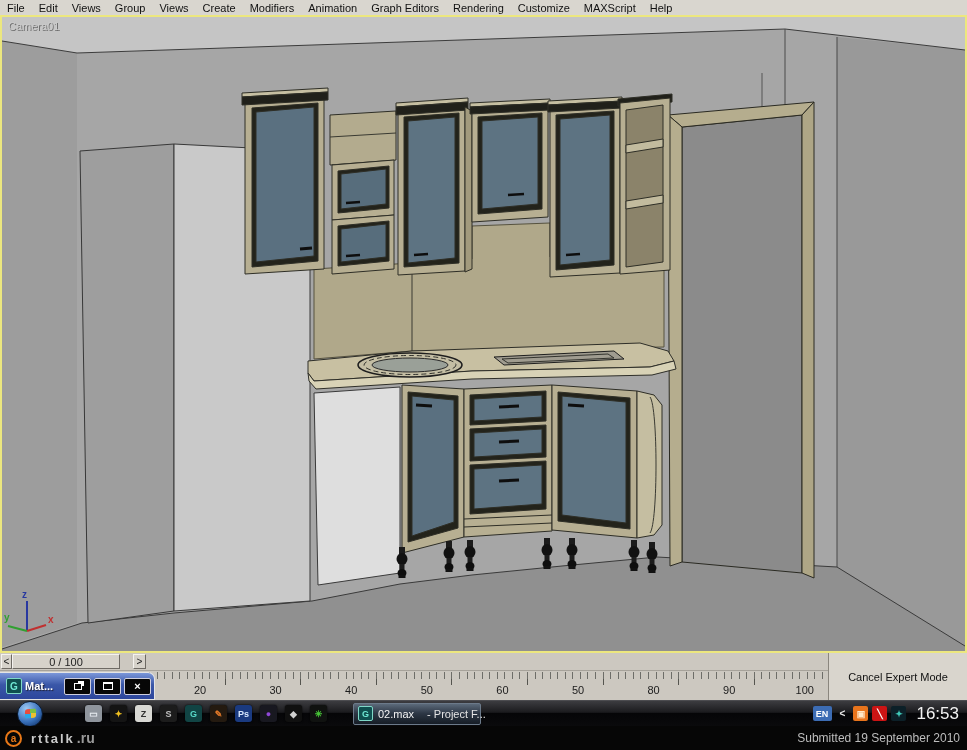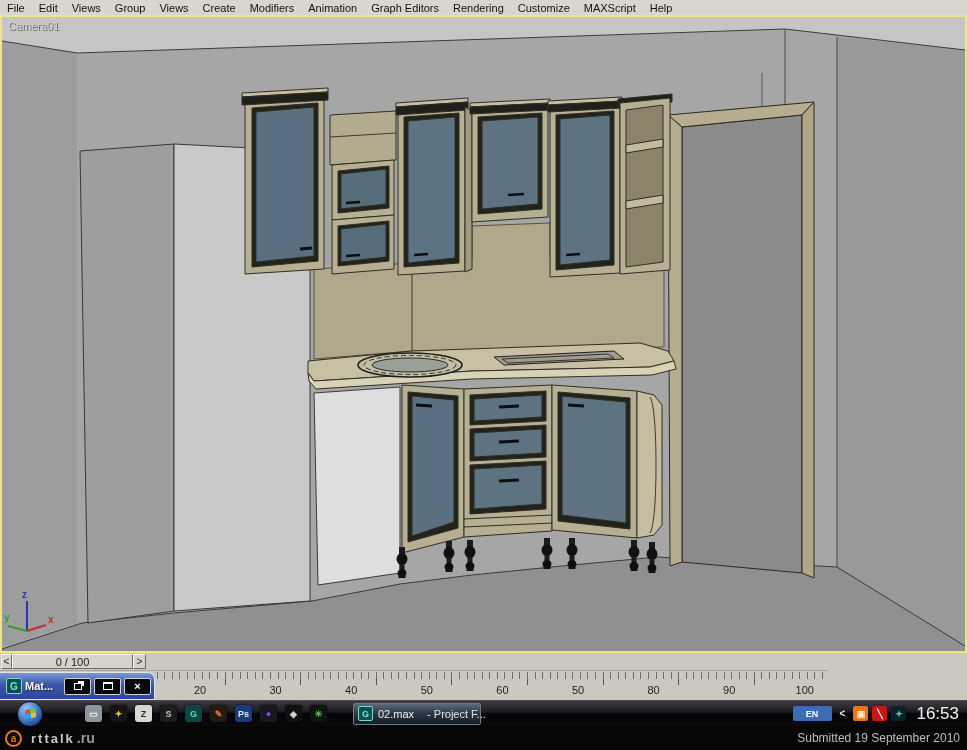--- a/index.html
+++ b/index.html
@@ -14,21 +14,21 @@
             border:2px solid #ece77e;background:#a6a6a6;}
   .vp-label{position:absolute;left:6px;top:3px;font-size:11px;color:#cbcbcb;text-shadow:1px 1px 0 #6e6e6e;z-index:5;}
   .scene{position:absolute;left:0;top:0;}
   
   .timerow{position:absolute;left:0;top:653px;width:967px;height:47px;background:#ccc8c0;}
   .sliderrow{position:absolute;left:0;top:0;width:828px;height:18px;border-bottom:1px solid #a6a29a;box-sizing:border-box;}
   .btn3d{position:absolute;top:1px;height:15px;background:#d6d2ca;border:1px solid;
          border-color:#f5f3ef #6e6a64 #6e6a64 #f5f3ef;font-size:10px;color:#222;
          display:flex;align-items:center;justify-content:center;box-sizing:border-box;}
   .tprev{left:1px;width:11px;}
-  .tthumb{left:12px;width:121px;font-size:11px;}
+  .tthumb{left:12px;width:108px;font-size:11px;}
   .tnext{left:133px;width:13px;}
   .ruler{position:absolute;left:0;top:18px;width:828px;height:29px;}
   .ticks-minor{position:absolute;left:149px;top:1px;width:678px;height:7px;
      background:repeating-linear-gradient(90deg,#6d6d68 0 1px,rgba(0,0,0,0) 1px 7.56px);}
   .ticks-major{position:absolute;left:149px;top:1px;width:679px;height:13px;
      background:repeating-linear-gradient(90deg,#55554f 0 1px,rgba(0,0,0,0) 1px 75.6px);}
   .ruler-num{position:absolute;top:13px;transform:translateX(-50%);font-size:11px;color:#1c1c1c;}
   .cancel-panel{position:absolute;right:0;top:0;width:139px;height:47px;background:#d9d5cd;
      border-left:1px solid #8a867e;display:flex;align-items:center;justify-content:center;
      font-size:11px;color:#111;box-sizing:border-box;}
@@ -58,21 +58,21 @@
   .ql-icon{width:17px;height:17px;border-radius:3px;font-size:9px;font-weight:bold;
      display:flex;align-items:center;justify-content:center;box-shadow:0 0 2px #000;}
   .taskbtn{margin-left:26px;width:128px;height:22px;border-radius:2px;cursor:default;
      background:linear-gradient(#5c6a7a,#2c3644 48%,#161d26);border:1px solid #6c7a8a;
      display:flex;align-items:center;padding:0 4px;box-sizing:border-box;gap:5px;}
   .tb-icon{width:13px;height:13px;background:#0f4f4f;border:1px solid #7fd8c8;border-radius:2px;
      color:#6fe8d4;font-size:9px;font-weight:bold;display:flex;align-items:center;justify-content:center;flex:0 0 auto;}
   .tb-label{color:#f2f2f2;font-size:11px;white-space:nowrap;}
   .tb-suffix{color:#e4e4e4;font-size:11px;white-space:nowrap;margin-left:8px;}
   .tray{margin-left:auto;display:flex;align-items:center;gap:6px;margin-right:8px;}
-  .lang-badge{width:39px;height:15px;background:#3c6cb4;border-radius:2px;color:#fff;
+  .lang-badge{width:19px;height:15px;background:#3c6cb4;border-radius:2px;color:#fff;
      font-size:9px;font-weight:bold;display:flex;align-items:center;justify-content:center;}
   .tray-collapse{color:#e8e8e8;font-size:10px;font-weight:bold;padding:0 2px;}
   .tray-icons{display:flex;gap:4px;align-items:center;}
   .tray-icons .icon{width:15px;height:15px;border-radius:2px;font-size:9px;font-weight:bold;
      display:flex;align-items:center;justify-content:center;}
   .clock{color:#f2f2f2;font-size:17px;margin-left:4px;}
   
   .footer{position:absolute;left:0;top:726px;width:967px;height:24px;background:#060606;
      display:flex;align-items:center;}
   .logo{display:flex;align-items:center;margin-left:5px;gap:1px;}
@@ -264,20 +264,21 @@
   <span class="ruler-num" style="left: 200px;">20</span>
       <span class="ruler-num" style="left: 275.6px;">30</span>
       <span class="ruler-num" style="left: 351.2px;">40</span>
       <span class="ruler-num" style="left: 426.8px;">50</span>
       <span class="ruler-num" style="left: 502.4px;">60</span>
       <span class="ruler-num" style="left: 578px;">50</span>
       <span class="ruler-num" style="left: 653.6px;">80</span>
       <span class="ruler-num" style="left: 729.2px;">90</span>
       <span class="ruler-num" style="left: 804.8px;">100</span>
     </div>
+  <div class="cancel-panel">Cancel Expert Mode</div>
 </div>
 
 <div class="matwin">
   <span class="mat-icon">G</span>
   <span class="mat-title">Mat...</span>
   <span class="mat-btns">
     <span class="mwbtn">
         <span class="gly-restore"></span>
       </span>
     <span class="mwbtn">

